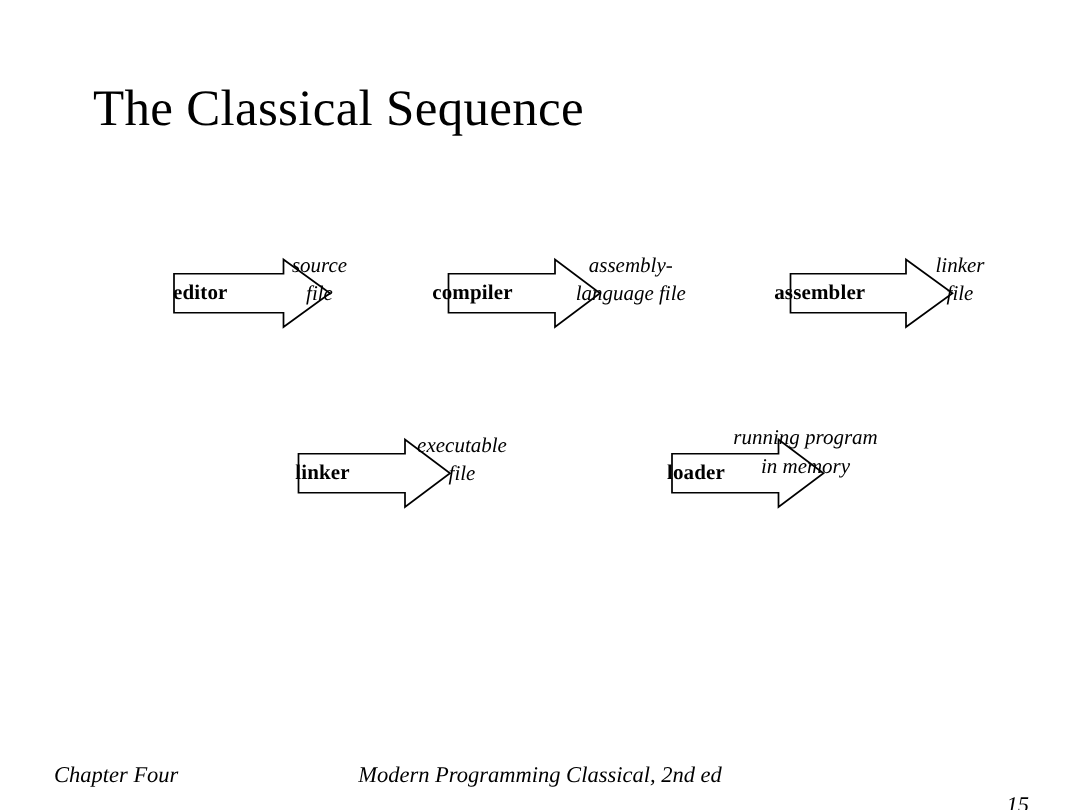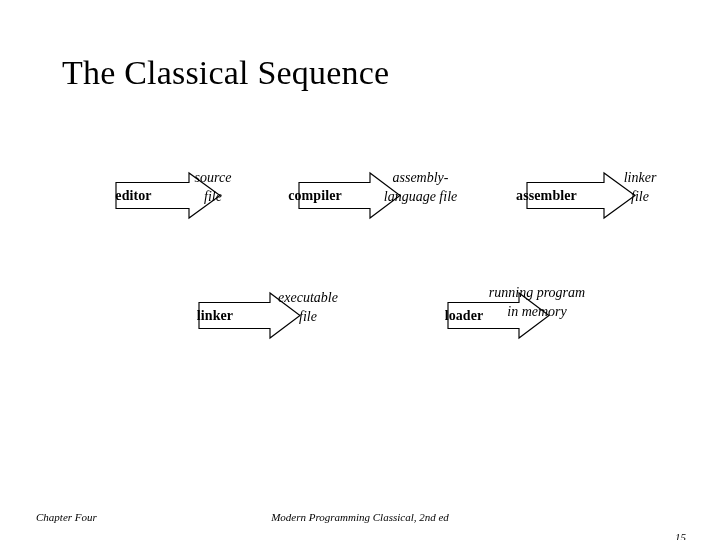--- a/index.html
+++ b/index.html
@@ -96,21 +96,21 @@
     left: 0;
     top: 505px;
     width: 720px;
     height: 24px;
   }
   .footer-left,
   .footer-center,
   .footer-right {
     position: absolute;
     font-style: italic;
-    font-size: 11px;
+    font-size: 15px;
     line-height: 14px;
     white-space: nowrap;
   }
   .footer-left  { left: 36px;  top: 5px; }
   .footer-center{ left: 0;     top: 5px; width: 720px; text-align: center; }
   .footer-right { right: 34px; top: 5px; margin-top: 20px; }
 </style>
 </head>
 <body>
 

